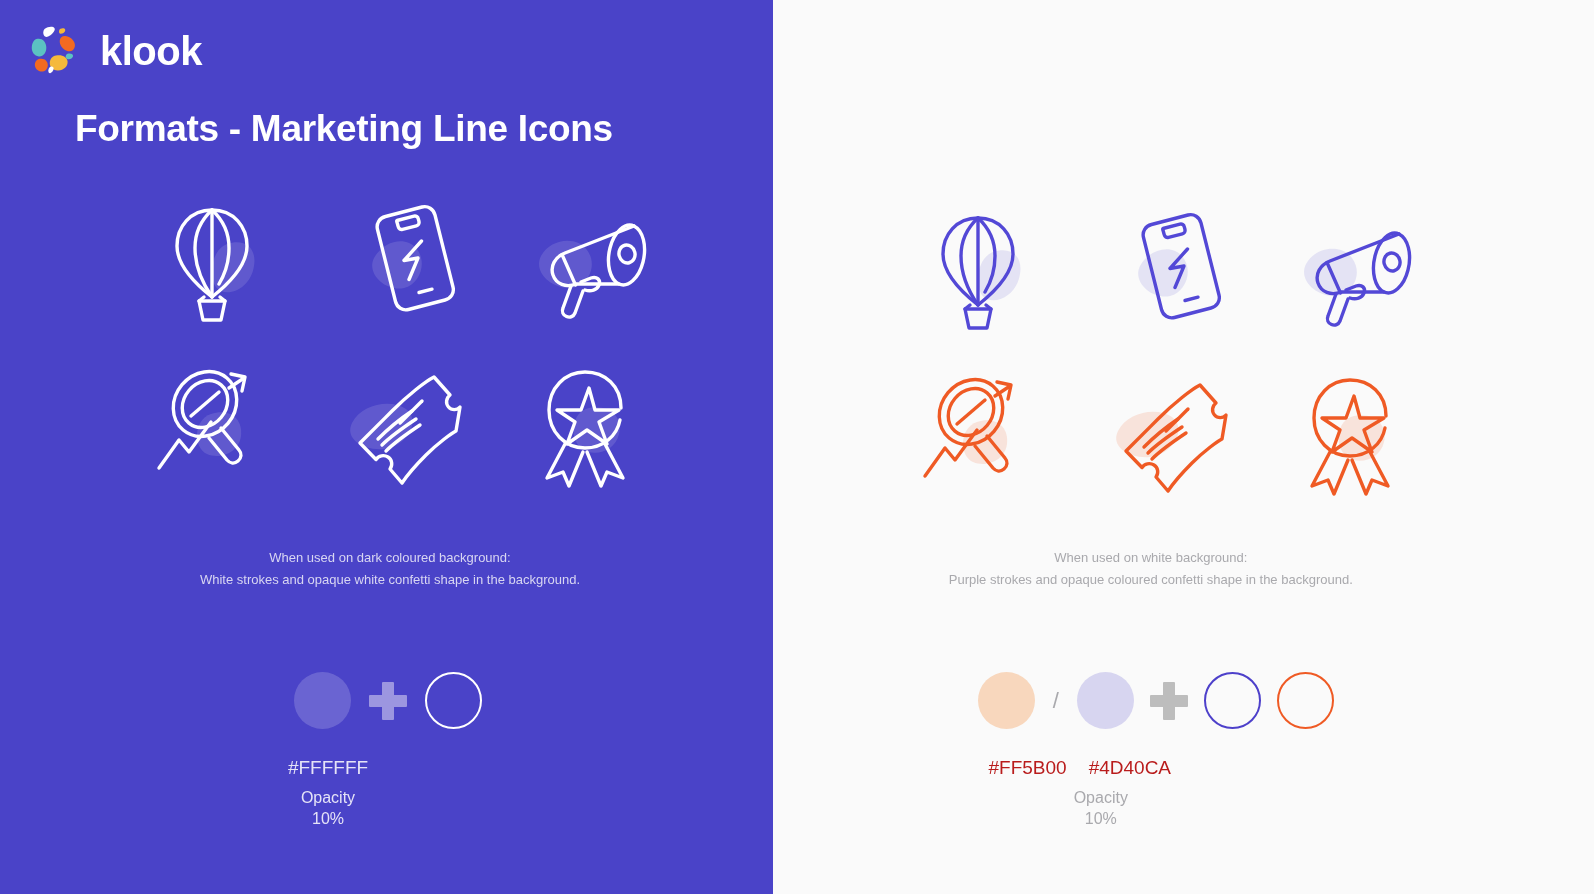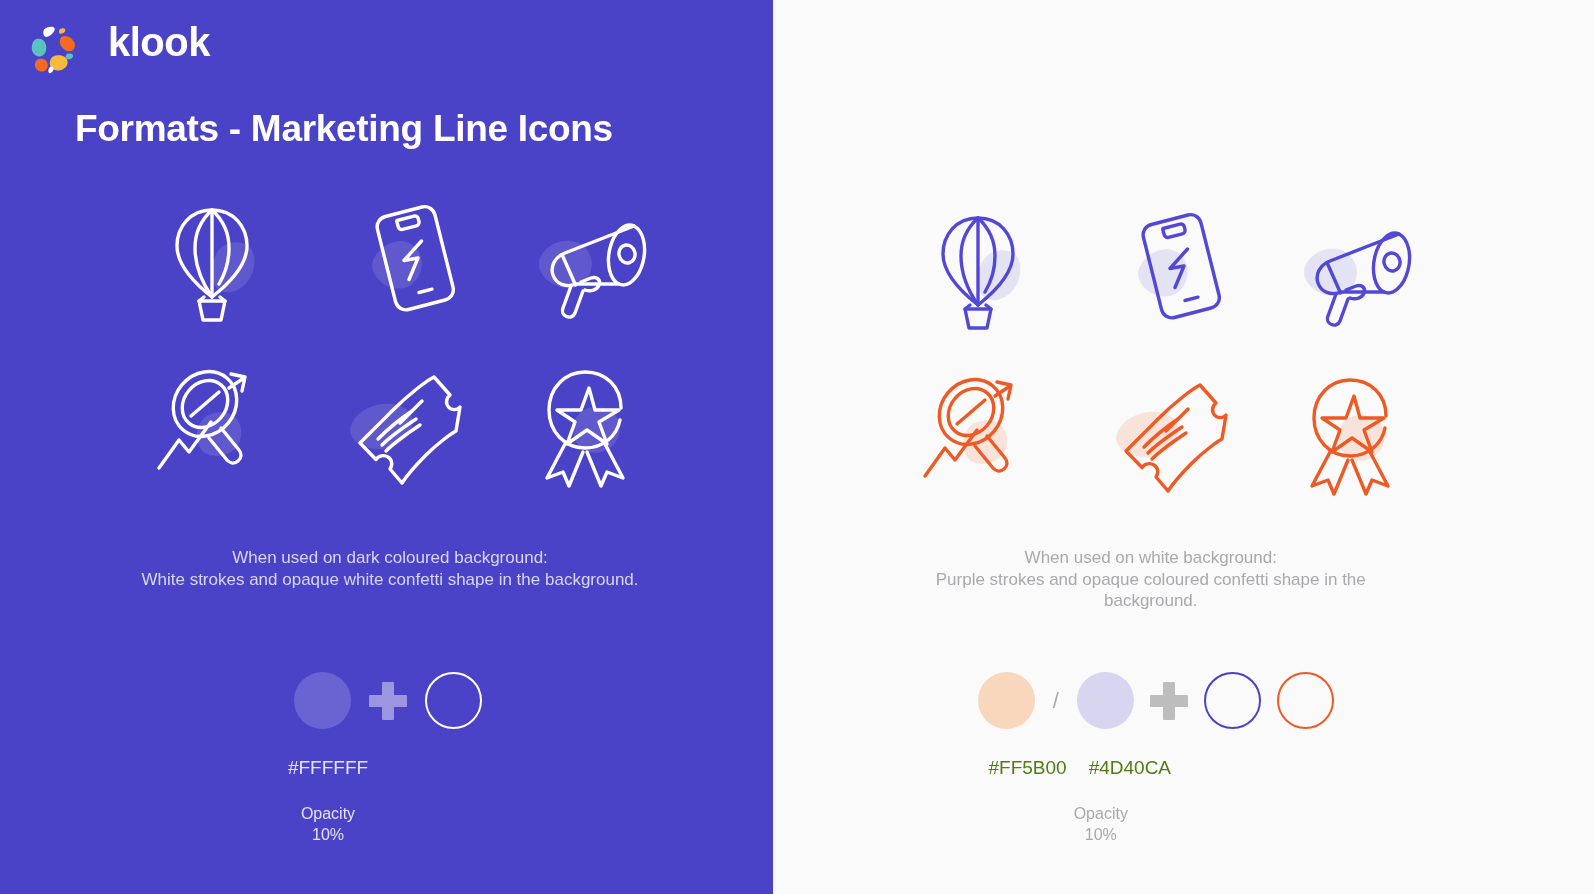--- a/index.html
+++ b/index.html
@@ -32,21 +32,22 @@
     width: 847px;
     background: #fafafa;
   }
 
   
   .brand {
     position: absolute;
     left: 24px;
     top: 22px;
     display: flex;
-    gap: 26px;
+    align-items: center;
+    gap: 18px;
   }
   .brand-mark {
     width: 58px;
     height: 58px;
     display: block;
   }
   .brand-word {
     color: #ffffff;
     font-size: 40px;
     font-weight: bold;
@@ -84,21 +85,21 @@
     display: flex;
     align-items: center;
     justify-content: center;
   }
   .icon-cell svg { display: block; overflow: visible; }
 
   
   .caption {
     position: absolute;
     text-align: center;
-    font-size: 17px;
+    font-size: 13px;
     line-height: 21.5px;
     white-space: pre-line;
   }
   .caption-dark {
     left: 130px;
     top: 547px;
     width: 520px;
     color: #d8d6f2;
   }
   .caption-light {
@@ -161,27 +162,27 @@
     color: #a9a9ad;
     padding: 0 2px;
   }
 
   .hex-row {
     display: flex;
     font-size: 19px;
     margin-top: 28px;
   }
   .hex-dark  { color: #e5e3f7; margin-left: -120px; }
-  .hex-light { color: #4d7c0f; gap: 22px; margin-left: -152px; }
+  .hex-light { color: #b91c1c; gap: 22px; margin-left: -152px; }
 
   .opacity-label {
     text-align: center;
     font-size: 16px;
     line-height: 21px;
-    margin-top: 24px;
+    margin-top: 8px;
     white-space: pre-line;
   }
   .op-dark  { color: #e5e3f7; margin-left: -120px; }
   .op-light { color: #a9a9ad; margin-left: -110px; }
 </style>
 </head>
 <body>
 
 <div class="page">
 

